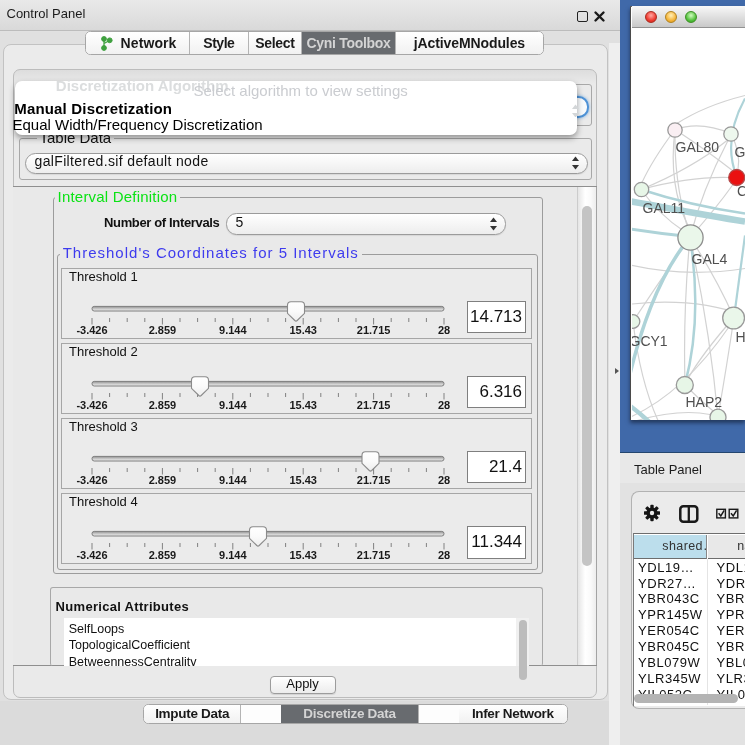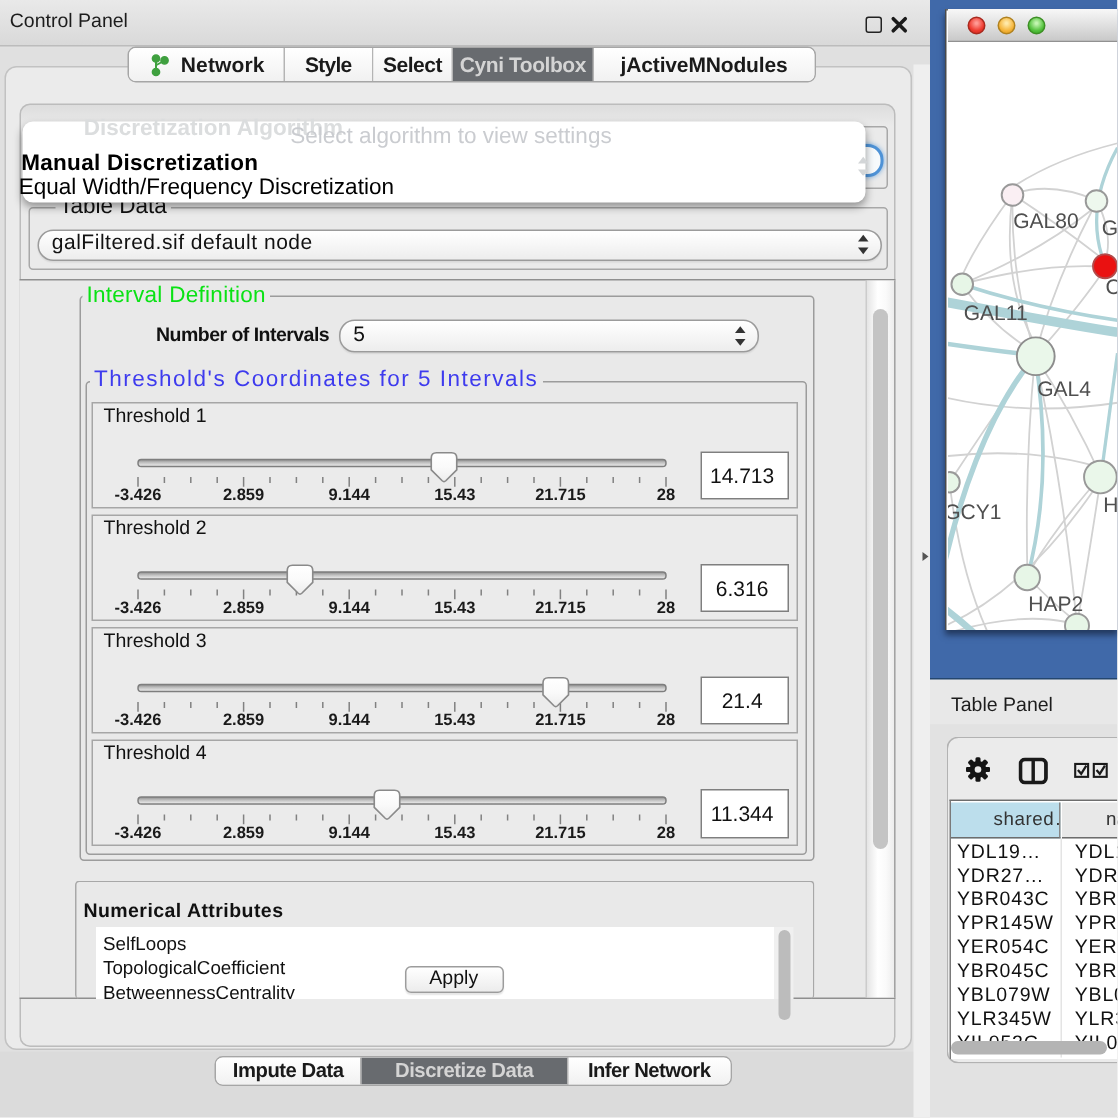--- a/index.html
+++ b/index.html
@@ -26,26 +26,26 @@
 .grouplab { position:absolute; font-size:15px; background:#eaeaea; padding:0 3px; color:#111; }
 .combo { position:absolute; background:linear-gradient(#ffffff,#ededed); border:1px solid #9b9b9b; border-radius:10.5px; font-size:14px; color:#111; display:flex; align-items:center; box-shadow:0 1px 1px rgba(0,0,0,0.08); }
 .combo .ctext { padding-left:8.5px; position:relative; top:-1.8px; letter-spacing:0.35px; }
 .arrows { position:absolute; right:7px; top:50%; transform:translateY(-50%); }
 #viewport { left:13px; top:186px; width:584px; height:480px; background:#e9e9e9; border-top:1px solid #8f8f8f; border-bottom:1px solid #8f8f8f; }
 #vscroll { left:577px; top:187px; width:19px; height:478px; background:linear-gradient(90deg,#e5e5e5,#ffffff 40%,#fafafa 70%,#ededed); border-left:1px solid #cccccc; }
 #vthumb { left:581.5px; top:206px; width:10.5px; height:360px; background:#c4c4c4; border-radius:5px; }
 #vpright { left:596px; top:187px; width:1px; height:478px; background:#a3a3a3; }
 .thrblock { position:absolute; left:61px; width:471px; height:71px; border:1px solid #a6a6a6; background:#ebebeb; }
 .thrlabel { position:absolute; left:7px; top:0px; font-size:13px; font-weight:normal; color:#111; }
-.valbox { position:absolute; left:466.5px; width:59.5px; height:32.5px; background:#fff; border:1px solid #7f7f7f; font-size:14px; color:#111; text-align:center; padding-right:3px; line-height:30.5px; }
+.valbox { position:absolute; left:466.5px; width:59.5px; height:32.5px; background:#fff; border:1px solid #7f7f7f; font-size:17px; color:#111; text-align:right; padding-right:3px; line-height:30.5px; }
 #attrlist { left:63.5px; top:617.8px; width:452.5px; height:48.2px; background:#fff; overflow:hidden; }
 .litem { position:absolute; left:5.2px; font-size:12.5px; color:#111; }
 #listsb { left:516px; top:617.8px; width:13px; height:48.2px; background:#f0f0f0; }
 #listthumb { left:2.5px; top:2.2px; width:8.5px; height:60px; background:#bcbcbc; border-radius:4px; position:absolute; }
-#applybtn { left:269.5px; top:644px; width:66px; height:17.5px; background:linear-gradient(#ffffff,#ececec); border:1px solid #9c9c9c; border-radius:4px; font-size:13px; color:#111; text-align:center; line-height:14.5px; box-shadow:0 1px 1px rgba(0,0,0,0.1); }
+#applybtn { left:269.5px; top:676px; width:66px; height:17.5px; background:linear-gradient(#ffffff,#ececec); border:1px solid #9c9c9c; border-radius:4px; font-size:13px; color:#111; text-align:center; line-height:14.5px; box-shadow:0 1px 1px rgba(0,0,0,0.1); }
 #popup { left:14.5px; top:80.5px; width:562.5px; height:54.5px; background:#fff; border-radius:7px; box-shadow:0 3px 6px rgba(0,0,0,0.38); }
 #popup .faintb { position:absolute; left:41.3px; top:-2.9px; font-size:15px; font-weight:bold; color:#dbddde; line-height:15px; }
 #popup .faint2 { position:absolute; left:179px; top:2.2px; font-size:15px; color:#caccd0; line-height:15px; }
 #popup .it1 { position:absolute; left:-0.3px; top:20.3px; font-size:15px; font-weight:bold; color:#000; letter-spacing:0.18px; line-height:15px; }
 #popup .it2 { position:absolute; left:-2px; top:36.4px; font-size:15px; color:#000; letter-spacing:0px; line-height:15px; }
 #bluepanel { left:620px; top:0; width:125px; height:452px; background:#4069a9; }
 #netwin { left:630px; top:6px; width:115px; height:414px; background:#fff; border-left:1.5px solid #4a4a4a; border-top:1px solid #666; box-shadow:0 3px 4px rgba(15,25,45,0.6); }
 #nettitle { left:631.5px; top:6px; width:113.5px; height:21.5px; background:linear-gradient(#f8f8f8,#c9c9c9); border-bottom:1px solid #919191; }
 .tl { position:absolute; top:11.3px; width:12px; height:12px; border-radius:50%; }
 #tlr { left:645px; background:radial-gradient(circle at 50% 35%, #ff9a94 8%, #ee3b30 60%, #ca2419); border:0.5px solid #a82a1f; }
@@ -286,21 +286,21 @@
   <div class="abs" id="listsb">
       <div id="listthumb"></div>
     </div>
 
   <div class="abs" id="vscroll"></div>
   <div class="abs" id="vthumb"></div>
   <div class="abs" id="vpright"></div>
 
   <div class="abs" id="applybtn">Apply</div>
 
-  <div class="abs segbar" id="bottabs" style="font-size:13.5px;">
+  <div class="abs segbar" id="bottabs" style="font-size:13.5px;gap:40px;">
     <div class="seg" style="width:96.7px; font-size:13.5px; letter-spacing:-0.3px;">Impute Data</div>
     <div class="seg dark" style="width:138px; font-size:13.5px; letter-spacing:-0.3px;">Discretize Data</div>
     <div class="seg" style="width:107.6px; font-size:13.5px; letter-spacing:-0.35px;">Infer Network</div>
   </div>
 
   <div class="abs" id="popup">
     <div class="faintb">Discretization Algorithm</div>
     <div class="faint2">Select algorithm to view settings</div>
     <div class="it1">Manual Discretization</div>
     <div class="it2">Equal Width/Frequency Discretization</div>

